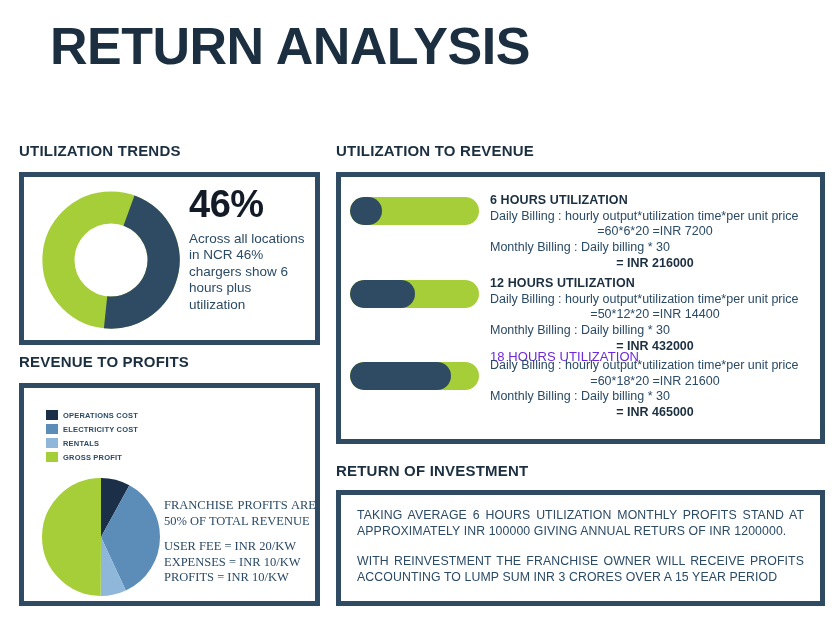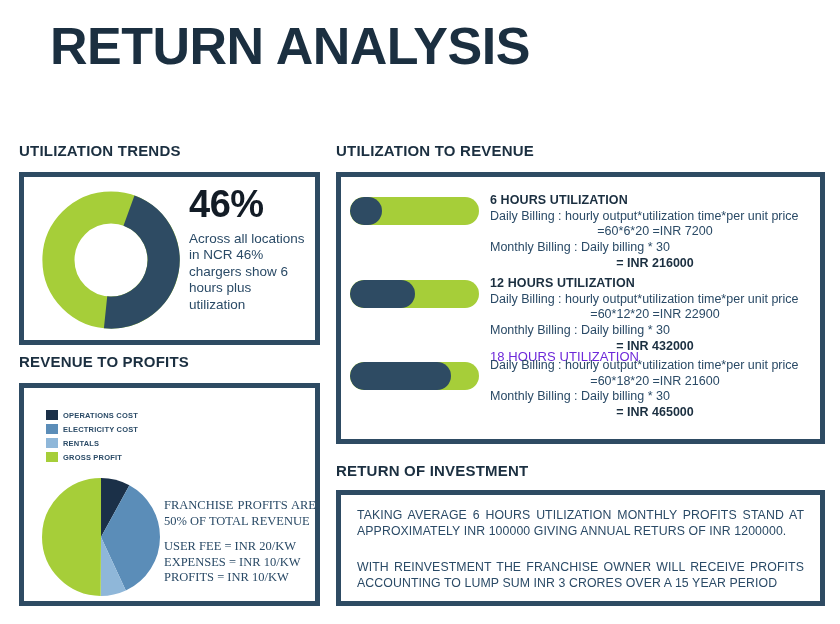--- a/index.html
+++ b/index.html
@@ -138,21 +138,21 @@
   
   .roi-body { padding: 13px 16px 0 16px; }
   .roi-body p {
     font-size: 12.3px;
     color: #2A4A66;
     line-height: 1.30;
     text-align: justify;
     text-align-last: left;
     letter-spacing: 0.1px;
   }
-  .roi-body .para-2 { margin-top: 20px; }
+  .roi-body .para-2 { margin-top: 14px; }
 </style>
 </head>
 <body>
 
 <div class="page">
 
   <div class="main-title">RETURN ANALYSIS</div>
 
   <div class="sec-head" id="h-util-trends">UTILIZATION TRENDS</div>
 
@@ -241,21 +241,21 @@
 
     <div class="util-row" id="util-row-1">
       <div class="bar-col">
         <div class="bar-track">
           <div class="bar-fill" style="width:50%"></div>
         </div>
       </div>
       <div class="util-text">
         <div class="util-title">12 HOURS UTILIZATION</div>
         <div class="util-line">Daily Billing : hourly output*utilization time*per unit price</div>
-        <div class="util-line center">=60*12*20 =INR 22900</div>
+        <div class="util-line center">=50*12*20 =INR 14400</div>
         <div class="util-line">Monthly Billing : Daily billing * 30</div>
         <div class="util-line center bold">= INR 432000</div>
       </div>
     </div>
 
     <div class="util-title" id="util-title-2-standalone">18 HOURS UTILIZATION</div>
 
     <div class="util-row" id="util-row-2">
       <div class="bar-col">
         <div class="bar-track">

